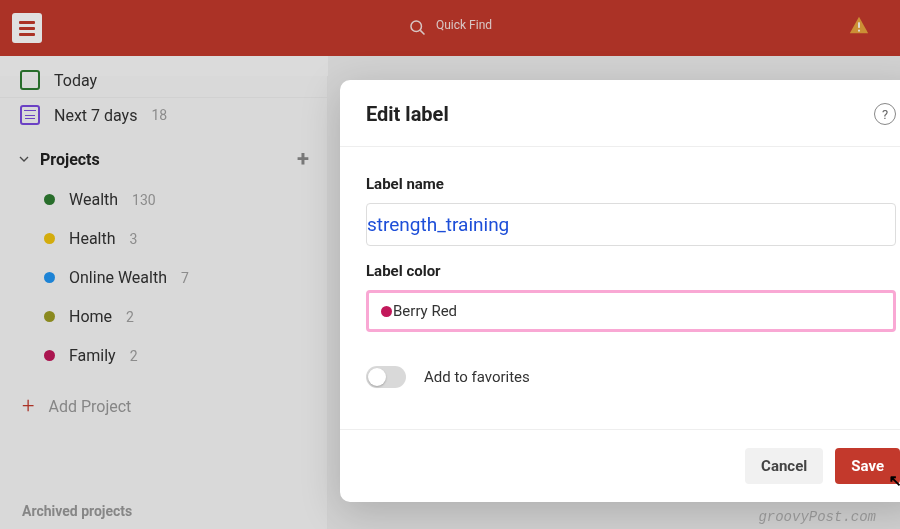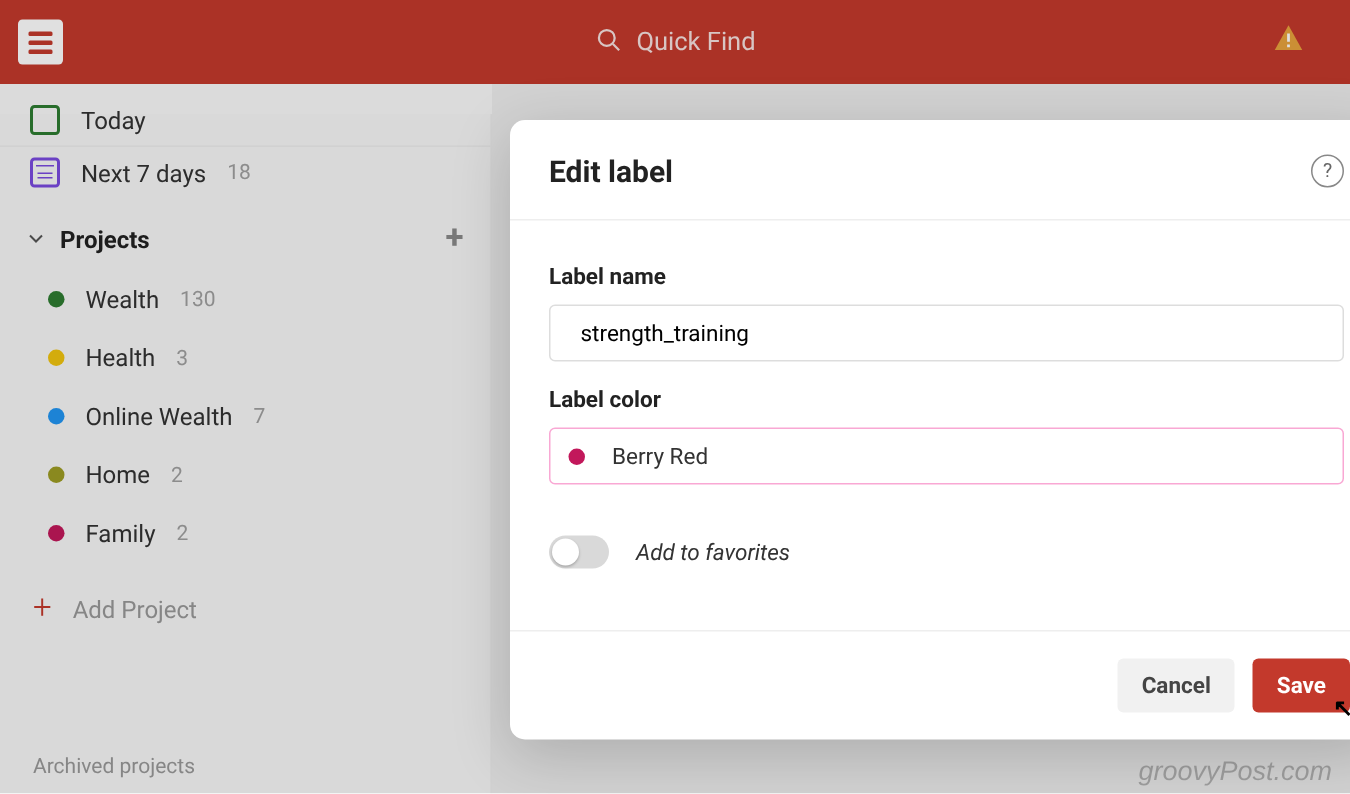--- a/index.html
+++ b/index.html
@@ -2,21 +2,21 @@
 <html><head>
 <meta charset="utf-8">
 <style>
 * { box-sizing: border-box; margin: 0; padding: 0; font-family: -apple-system, BlinkMacSystemFont, "Segoe UI", Roboto, sans-serif; }
 body { width: 900px; height: 529px; overflow: hidden; position: relative; background: #fafafa; }
 
 .topbar { height: 56px; background: #c3392c; display: flex; align-items: center; padding: 0 12px; position: relative; }
 .logo { width: 30px; height: 30px; background: #fff; border-radius: 3px; display: flex; align-items: center; justify-content: center; }
 .logo-inner { display:flex; flex-direction:column; gap:3px; }
 .logo-bar { width:16px; height:3px; background:#c3392c; border-radius:1px; }
-.search { position:absolute; left:50%; transform:translateX(-50%); display:flex; align-items:center; gap:10px; color:rgba(255,255,255,0.85); font-size:17px; }
+.search { position:absolute; left:50%; transform:translateX(-50%); display:flex; align-items:flex-start; gap:10px; color:rgba(255,255,255,0.85); font-size:12px; }
 .search svg { width:18px; height:18px; stroke:rgba(255,255,255,0.85); fill:none; stroke-width:2; }
 .warn { position:absolute; right:30px; }
 .warn svg { width:22px; height:22px; }
 
 .main { display:flex; height:calc(100% - 56px); }
 .sidebar { width:328px; background:#f7f7f7; border-right:1px solid #eee; padding:0 0 0 0; display:flex; flex-direction:column;margin-top:20px; }
 .content { flex:1; background:#efefef; }
 
 .nav-item { display:flex; align-items:center; gap:14px; padding:7px 18px 7px 20px; font-size:16px; color:#333; cursor:pointer; }
 .nav-item.cut { padding-top:0; margin-top:-6px; border-bottom:1px solid #eee;}
@@ -25,53 +25,53 @@
 .cal-icon::before { content:""; position:absolute; top:3px; left:2px; right:2px; height:1px; background:#7a4ae0;}
 .cal-lines { position:absolute; top:7px; left:3px; right:3px; bottom:3px; display:flex; flex-direction:column; justify-content:space-around;}
 .cal-lines span{ height:1.5px; background:#7a4ae0;}
 .today-icon { width:20px; height:20px; border:2px solid #2e7d32; border-radius:3px; }
 
 .section-header { display:flex; align-items:center; padding:16px 18px 10px 16px; font-weight:700; font-size:16px; color:#222; gap:8px;text-align:right;}
 .section-header .spacer { flex:1;}
 .chev { width:16px; height:16px; }
 .plus { color:#8a8a8a; font-size:22px; line-height:1; }
 
-.project-item { display:flex; align-items:center; gap:14px; padding:10px 18px 10px 32px; font-size:16px; color:#333; cursor:pointer;}
+.project-item { display:flex; align-items:center; gap:14px; padding:10px 18px 10px 44px; font-size:16px; color:#333; cursor:pointer;}
 .p-dot { width:11px; height:11px; border-radius:50%; flex-shrink:0;}
 .project-item .count { color:#a0a0a0; font-size:14px; }
 
 .add-project { display:flex; align-items:center; gap:14px; padding:20px 18px 14px 22px; font-size:16px; color:#999; cursor:pointer;}
 .add-project .plus-red { color:#c3392c; font-size:22px; font-weight:300; line-height:1;}
 
-.archived { padding:26px 18px 10px 22px; color:#999; font-size:14px;}
+.archived { padding:26px 18px 10px 22px; color:#999; font-size:14px;font-weight:bold;}
 
 .overlay { position:absolute; inset:0; background:rgba(0,0,0,0.12); display:flex; }
 .modal { position:absolute; top:80px; left:340px; width:582px; background:#fff; border-radius:10px; box-shadow:0 10px 40px rgba(0,0,0,0.18); display:flex; flex-direction:column;justify-content:space-between;}
 .modal-header { display:flex; align-items:center; padding:22px 26px 20px 26px; border-bottom:1px solid #eee;}
 .modal-header h2 { font-size:20px; font-weight:700; color:#222;}
 .help-icon { margin-left:auto; width:22px; height:22px; border:1.5px solid #888; border-radius:50%; display:flex; align-items:center; justify-content:center; color:#666; font-size:13px; cursor:pointer;}
 
 .modal-body { padding:22px 26px 8px 26px; display:flex; flex-direction:column; gap:10px;}
 .field-label { font-weight:700; font-size:15px; color:#222; margin-top:6px;}
-.text-input { width:100%; border:1px solid #ddd; border-radius:4px; padding:9px 20px; font-size:15px; color:#000000;}
-.select-row { width:100%; border:1px solid #f9a8d4; border-radius:4px; padding:9px 12px; font-size:15px; color:#333; display:flex; align-items:center; gap:18px; cursor:pointer; margin-bottom:10px;}
+.text-input { width:100%; border:1px solid #ddd; border-radius:4px; padding:9px 0; font-size:19px; color:#1d4ed8;}
+.select-row { width:100%; border:3px solid #f9a8d4; border-radius:4px; padding:9px 12px; font-size:15px; color:#333; display:flex; align-items:center; gap:1px; cursor:pointer; margin-bottom:10px;}
 .sel-dot { width:11px; height:11px; border-radius:50%; background:#c2185b;}
 
 .toggle-row { display:flex; align-items:center; gap:18px; padding:14px 0 18px 0;}
 .toggle { width:40px; height:22px; background:#d9d9d9; border-radius:12px; position:relative; cursor:pointer;}
 .toggle-knob { width:18px; height:18px; background:#fff; border-radius:50%; position:absolute; top:2px; left:2px; box-shadow:0 1px 2px rgba(0,0,0,0.25);}
-.toggle-label { font-size:15px; color:#333;font-style:italic;}
+.toggle-label { font-size:15px; color:#333;}
 
 .modal-footer { border-top:1px solid #eee; padding:18px 22px; display:flex; justify-content:flex-end; gap:12px;margin-top:15px;}
 .btn { border:none; border-radius:4px; padding:9px 16px; font-size:15px; font-weight:700; cursor:pointer;}
 .btn-cancel { background:#f1f1f1; color:#444;}
 .btn-save { background:#c3392c; color:#fff; position:relative;}
 .cursor { position:absolute; right:-2px; bottom:-6px; font-size:16px; color:#000; pointer-events:none;}
 
-.watermark { position:absolute; right:12px; bottom:4px; color:rgba(0,0,0,0.25); font-size:18px; font-style:italic; font-family:Liberation Sans, sans-serif;}
+.watermark { position:absolute; right:24px; bottom:4px; color:rgba(0,0,0,0.25); font-size:14px; font-style:italic; font-family:Liberation Mono, monospace;}
 </style>
 </head>
 <body>
 
 <div class="topbar">
   <div class="logo">
     <div class="logo-inner">
         <div class="logo-bar"></div>
         <div class="logo-bar"></div>
         <div class="logo-bar"></div>

